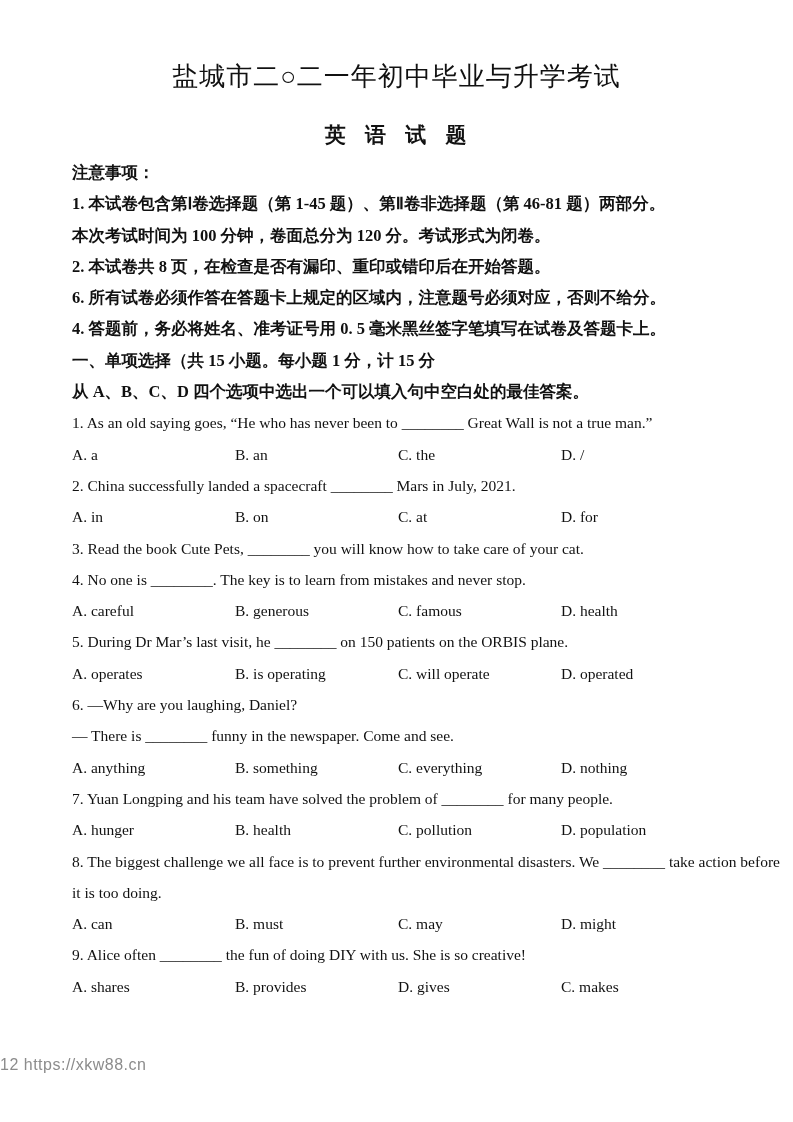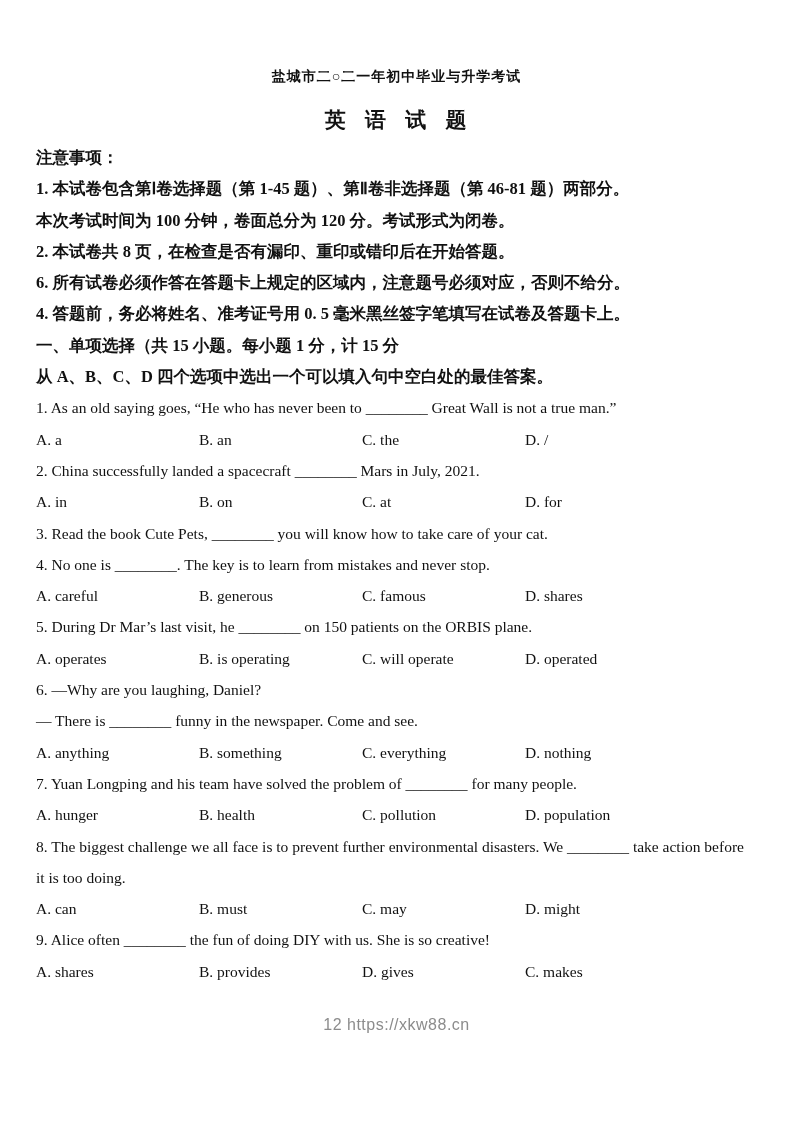--- a/index.html
+++ b/index.html
@@ -7,50 +7,50 @@
     width: 793px; height: 1122px;
     background: #ffffff;
     position: relative;
     overflow: hidden;
     color: #111111;
     font-family: "Liberation Serif", serif;
   }
   .doc-title {
     padding-top: 62px;
     text-align: center;
-    font-size: 14px;
-    font-weight: bold;
+    font-size: 26px;
+    font-weight: normal;
     line-height: 30px;
     letter-spacing: 1px;
   }
   .doc-subtitle {
-    margin-top: 13px;
+    margin-top: 28px;
     text-align: center;
     font-size: 21px;
     font-weight: bold;
     line-height: 30px;
     word-spacing: 10px;
     letter-spacing: 2px;
   }
-  .content { margin: 7px 40px 0 36px; }
+  .content { margin: 7px 40px 0 72px; }
   .line {
     height: 31.3px;
     line-height: 31.3px;
     white-space: nowrap;
     font-size: 15.5px;
   }
   .cn { font-weight: bold; font-size: 16.5px; }
   .option-row { display: flex; font-family: Liberation Serif, serif; }
   .option { flex: 0 0 163px; width: 163px; }
   .option:last-child { flex: 1 1 auto; width: auto; }
   .italic { }
   .footer {
     position: absolute;
-    left: 0; right: 0; top: 1016px;
-    text-align: center;
+    left: 0; right: 0; top: 1056px;
+    text-align: left;
     font-family: "Liberation Sans", sans-serif;
     font-size: 16px;
     color: #8c8c8c;
     letter-spacing: 0.5px;
   }
 </style>
 </head>
 <body>
 
 <div class="page">
@@ -83,21 +83,21 @@
           <span class="option">B. on</span>
           <span class="option">C. at</span>
           <span class="option">D. for</span>
         </div>
         <div class="line"><span>3. Read the book </span><span class="italic">Cute Pets</span><span>, ________ you will know how to take care of your cat.</span></div>
         <div class="line"><span>4. No one is ________. The key is to learn from mistakes and never stop.</span></div>
         <div class="line option-row">
           <span class="option">A. careful</span>
           <span class="option">B. generous</span>
           <span class="option">C. famous</span>
-          <span class="option">D. shares</span>
+          <span class="option">D. health</span>
         </div>
         <div class="line"><span>5. During Dr Mar’s last visit, he ________ on 150 patients on the ORBIS plane.</span></div>
         <div class="line option-row">
           <span class="option">A. operates</span>
           <span class="option">B. is operating</span>
           <span class="option">C. will operate</span>
           <span class="option">D. operated</span>
         </div>
         <div class="line"><span>6. —Why are you laughing, Daniel?</span></div>
         <div class="line"><span>— There is ________ funny in the newspaper. Come and see.</span></div>

